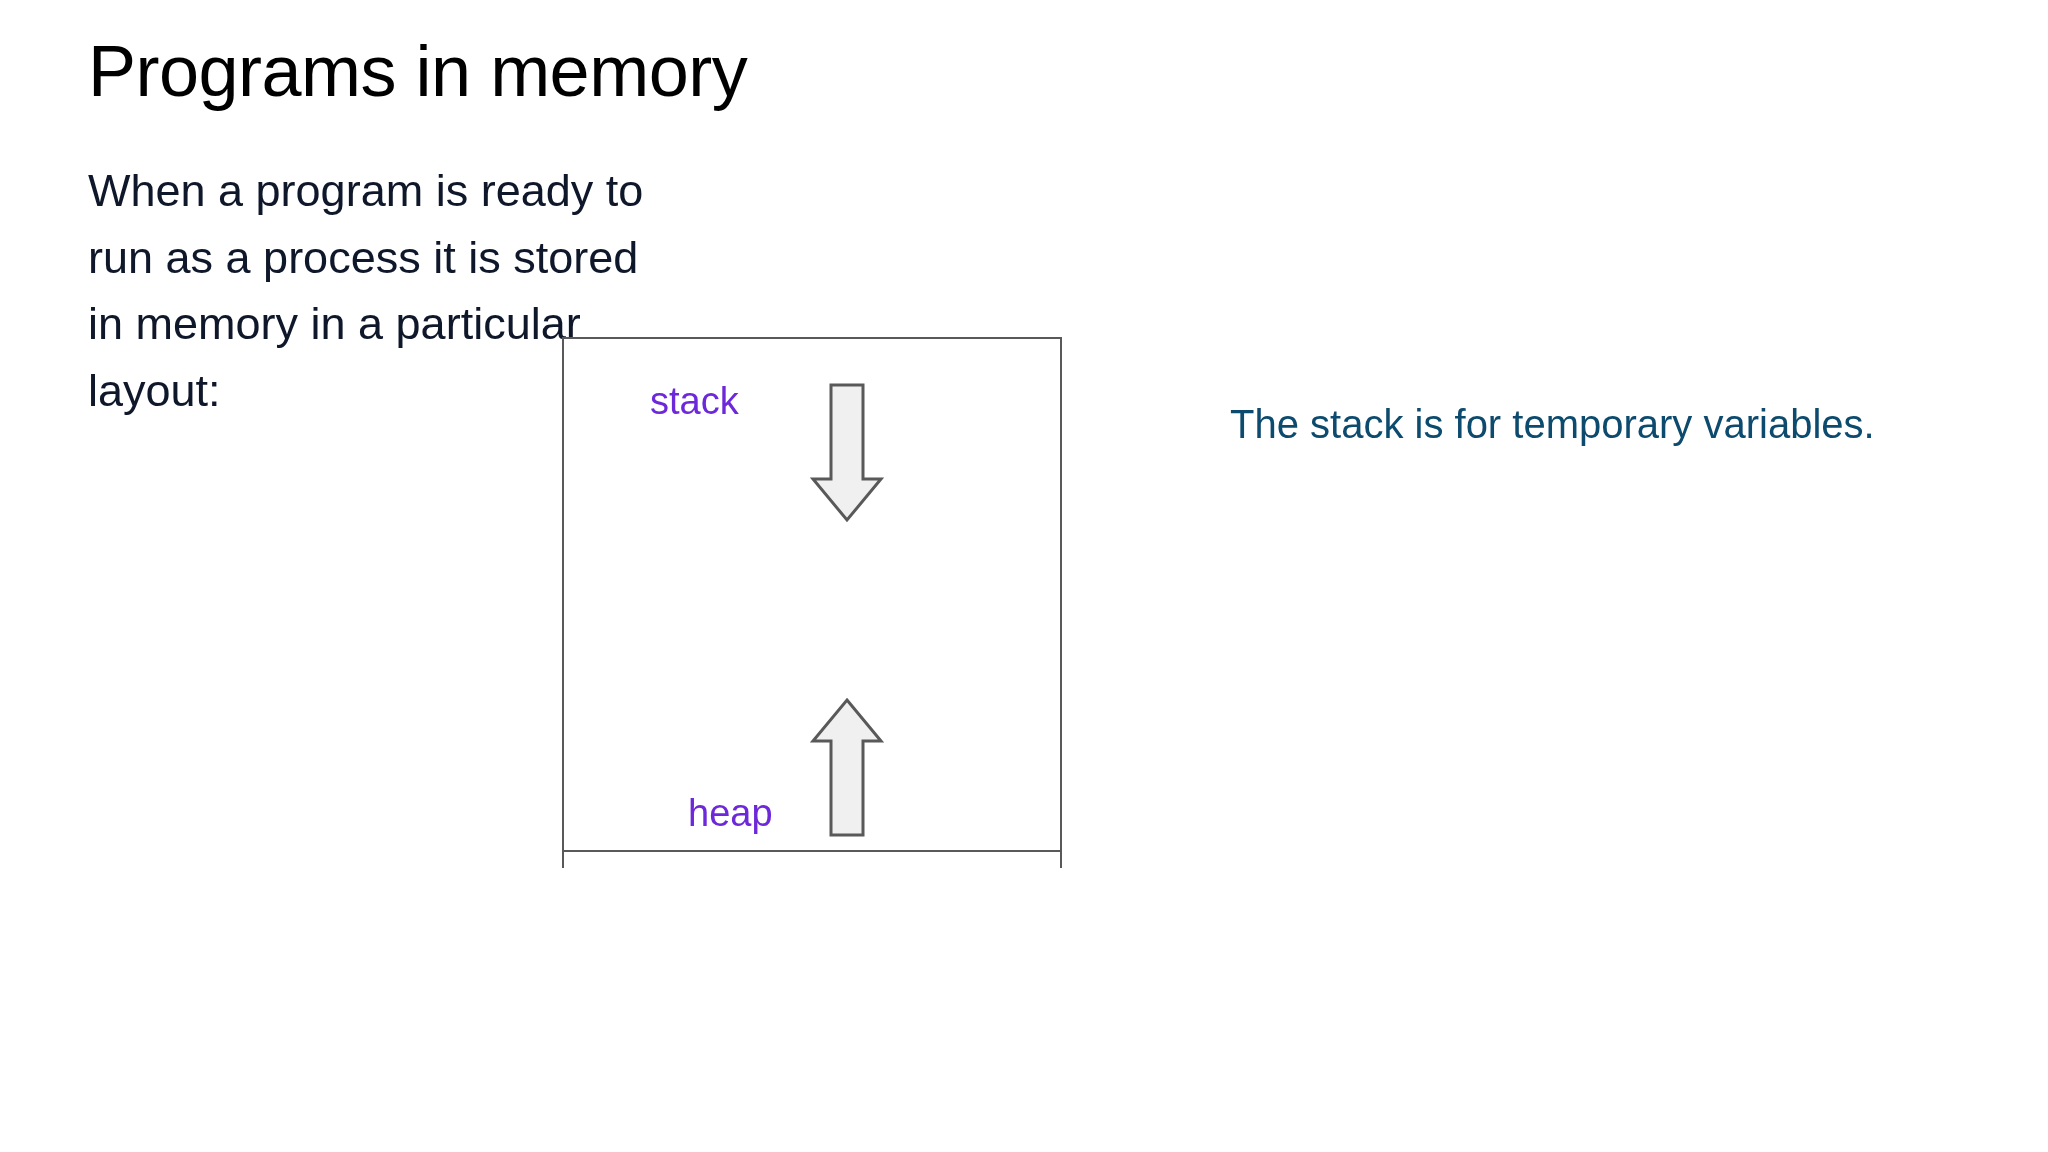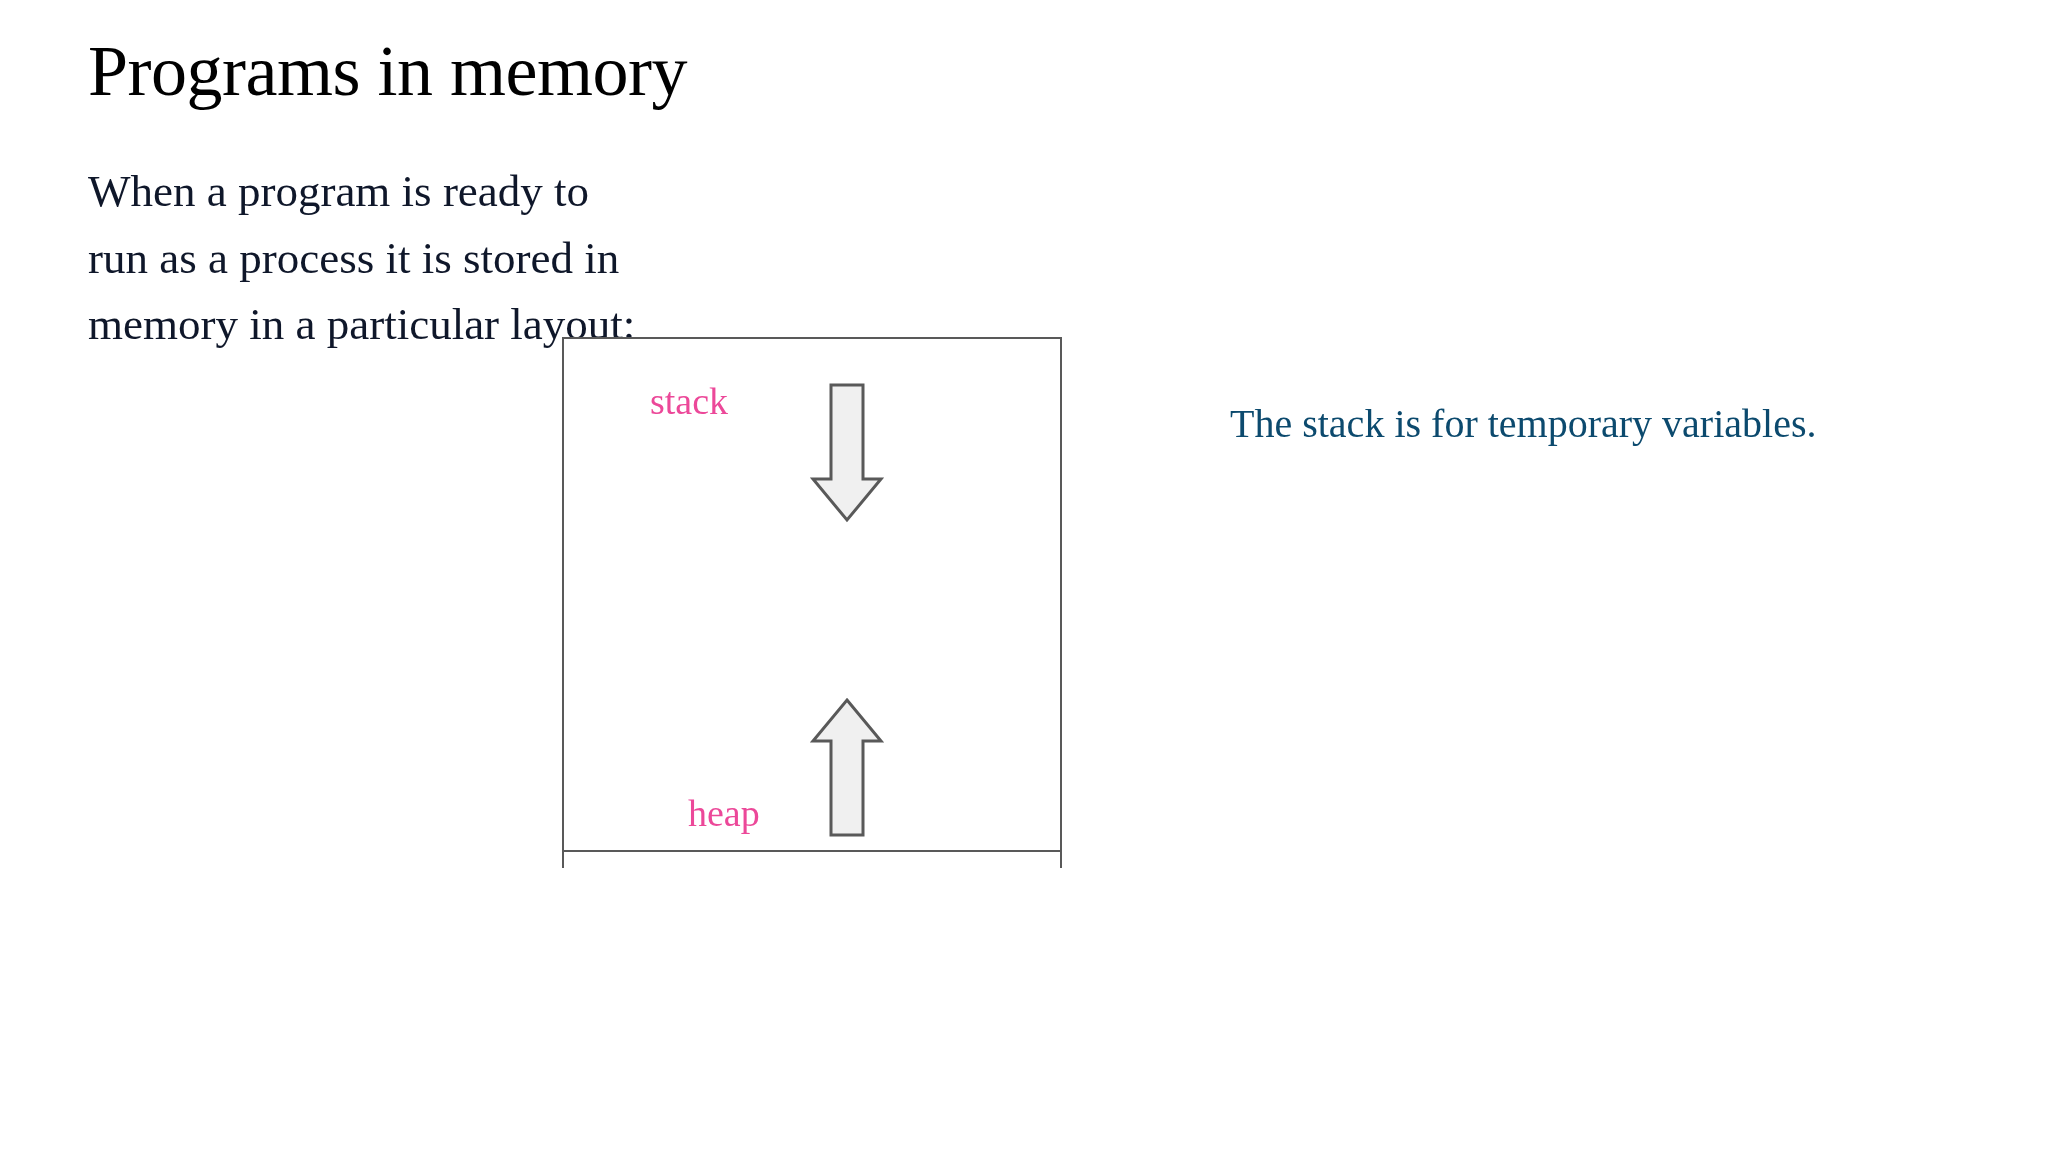--- a/index.html
+++ b/index.html
@@ -6,21 +6,21 @@
     margin: 0;
     padding: 0;
     background: #ffffff;
   }
   .slide {
     position: relative;
     width: 2048px;
     height: 868px;
     background: #ffffff;
     overflow: hidden;
-    font-family: Liberation Serif, serif;
+    font-family: Liberation Sans, sans-serif;
   }
 
   
   .title {
     position: absolute;
     left: 88px;
     top: 32px;
     font-size: 72px;
     line-height: 1.1;
     color: #000000;
@@ -59,21 +59,21 @@
     height: 0;
     border-top: 2px solid #595959;
   }
   .mem-divider.d1 { top: 511px; }   
   .mem-divider.d2 { top: 621px; }   
 
   
   .seg-label {
     position: absolute;
     font-size: 38px;
-    color: #ec4899;
+    color: #6d28d9;
     line-height: 1;
     white-space: nowrap;
   }
   .label-stack  { left: 86px;  top: 43px; }
   .label-heap   { left: 124px; top: 455px; }
   .label-static { left: 58px;  top: 545px; }
   .label-code   { left: 18px;  top: 645px; }
 
   
   .block-arrow {

